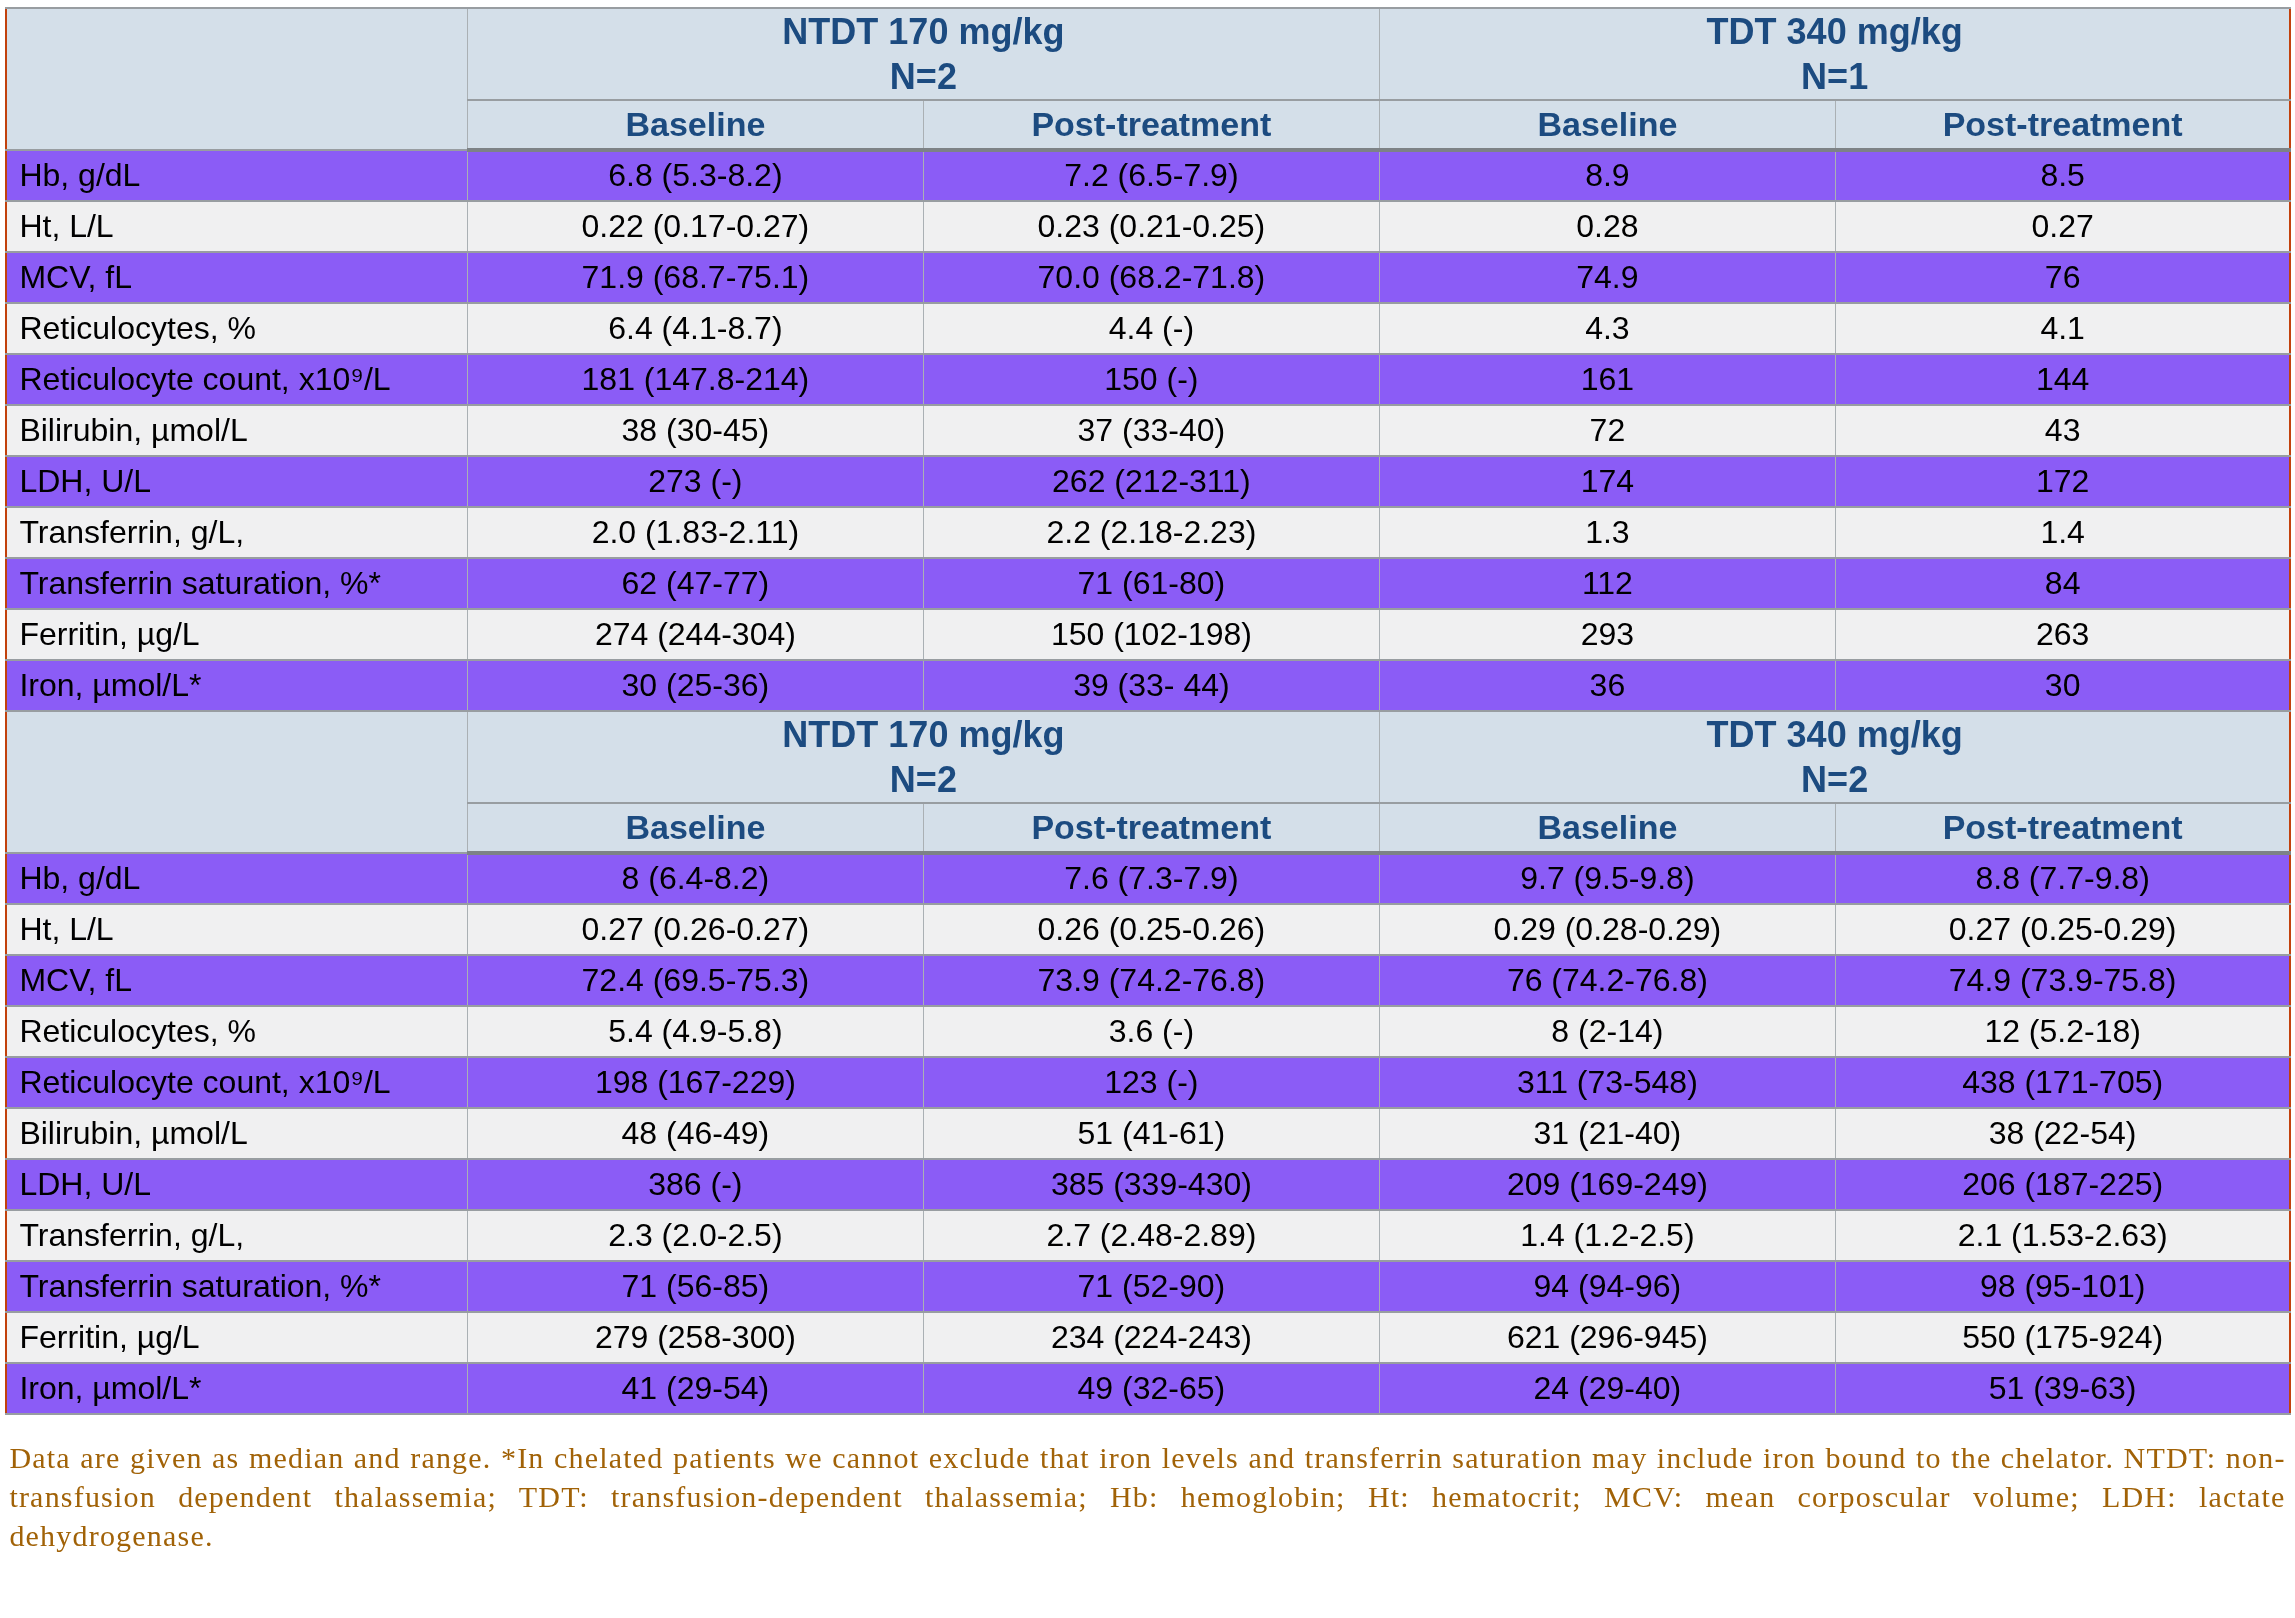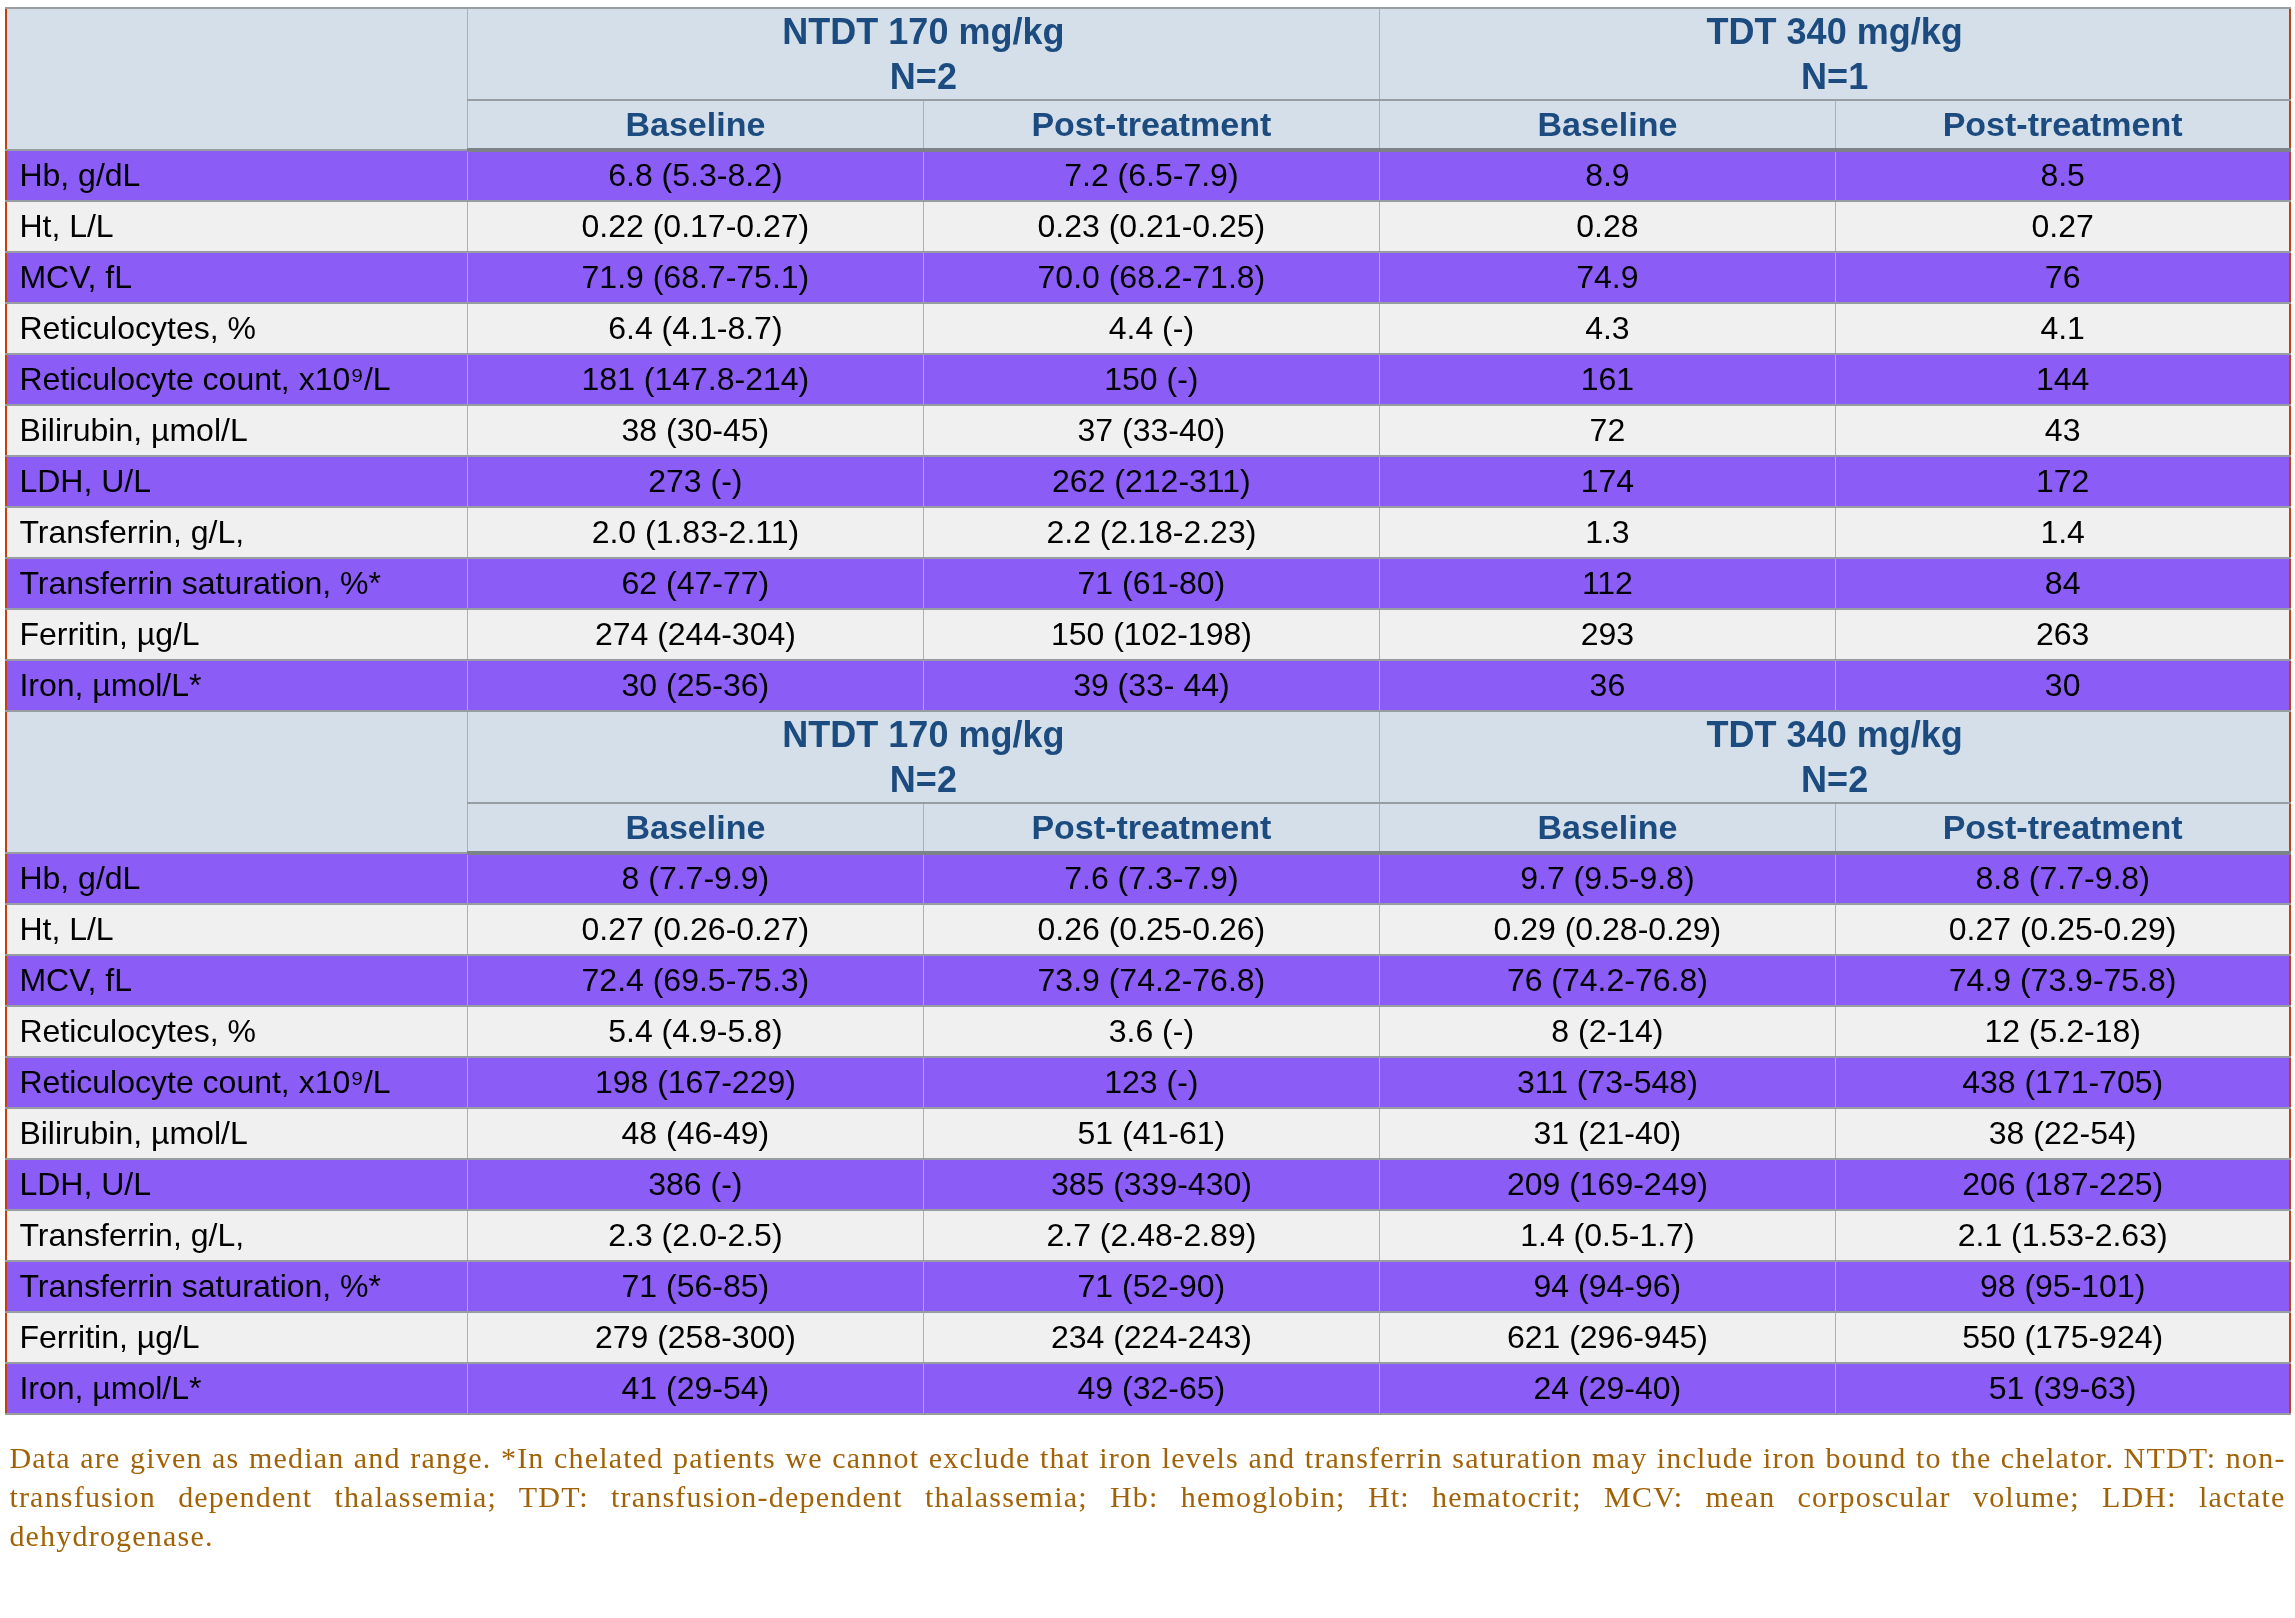--- a/index.html
+++ b/index.html
@@ -206,21 +206,21 @@
       </tr>
       <tr class="sub">
         <th>Baseline</th>
         <th>Post-treatment</th>
         <th>Baseline</th>
         <th>Post-treatment</th>
       </tr>
 
       <tr class="data">
         <th class="rl">Hb, g/dL</th>
-        <td>8 (7.7-9.9)</td>
+        <td>8 (6.4-8.2)</td>
         <td>7.6 (7.3-7.9)</td>
         <td>9.7 (9.5-9.8)</td>
         <td>8.8 (7.7-9.8)</td>
       </tr>
       <tr class="data">
         <th class="rl">Ht, L/L</th>
         <td>0.27 (0.26-0.27)</td>
         <td>0.26 (0.25-0.26)</td>
         <td>0.29 (0.28-0.29)</td>
         <td>0.27 (0.25-0.29)</td>
@@ -257,21 +257,21 @@
         <th class="rl">LDH, U/L</th>
         <td>386 (-)</td>
         <td>385 (339-430)</td>
         <td>209 (169-249)</td>
         <td>206 (187-225)</td>
       </tr>
       <tr class="data">
         <th class="rl">Transferrin, g/L,</th>
         <td>2.3 (2.0-2.5)</td>
         <td>2.7 (2.48-2.89)</td>
-        <td>1.4 (0.5-1.7)</td>
+        <td>1.4 (1.2-2.5)</td>
         <td>2.1 (1.53-2.63)</td>
       </tr>
       <tr class="data">
         <th class="rl">Transferrin saturation, %*</th>
         <td>71 (56-85)</td>
         <td>71 (52-90)</td>
         <td>94 (94-96)</td>
         <td>98 (95-101)</td>
       </tr>
       <tr class="data">

